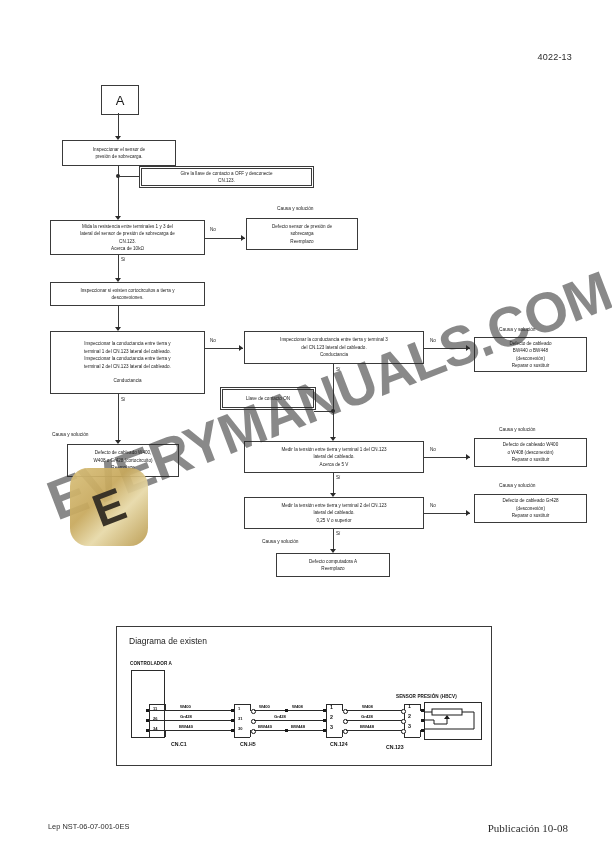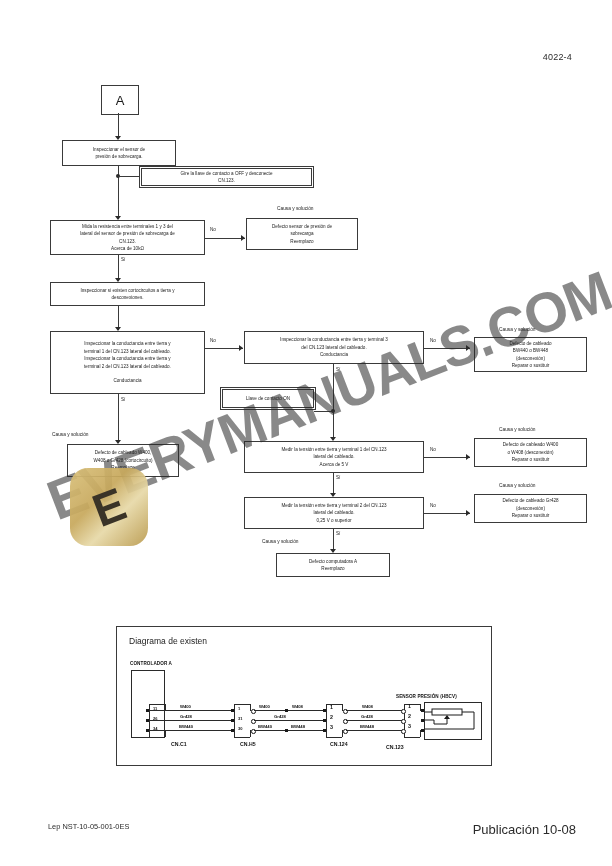--- a/index.html
+++ b/index.html
@@ -15,21 +15,21 @@
 
   
   .page-num{
     position:absolute;right:40px;top:52px;
     font-size:9px;letter-spacing:.2px;color:#2b2b2b;
   }
   .footer-left{
     position:absolute;left:48px;top:822px;font-size:7.4px;color:#2b2b2b;
   }
   .footer-right{
-    position:absolute;right:36px;top:822px;font-size:13px;color:#2b2b2b;
+    position:absolute;right:44px;top:822px;font-size:11px;color:#2b2b2b;font-family:Liberation Serif, serif;
   }
 
   
   .box{
     position:absolute;
     box-sizing:border-box;
     border:1px solid #3a3a3a;
     background:#ffffff;
     display:flex;
     align-items:center;
@@ -127,21 +127,21 @@
     display:flex;align-items:center;justify-content:center;
     font-size:46px;font-weight:bold;color:#3a3327;
     transform:rotate(-21deg);
   }
 </style>
 </head>
 <body>
 
 <div id="page">
 
-  <div class="page-num">4022-4</div>
+  <div class="page-num">4022-13</div>
 
   <div>
 
     <div class="tagA" style="left:101px;top:85px;width:36px;height:28px;">A</div>
     <div class="v" style="left:118px;top:113px;height:25px;"></div>
     <div class="arrow-d" style="left:115px;top:136px;"></div>
 
     <div class="box" style="left:62px;top:140px;width:114px;height:26px;">Inspeccionar el sensor de
 presión de sobrecarga.</div>
 
@@ -356,16 +356,16 @@
       <path d="M0 18 L10 18 L10 22 L23 22" stroke="#1a1a1a" stroke-width="1" fill="none"></path>
     </svg>
   </div>
 
   <div class="wm">
     <div class="wm-text">EVERYMANUALS.COM</div>
     <div class="wm-logo"></div>
     <div class="wm-logo-e">E</div>
   </div>
 
-  <div class="footer-left">Lep NST-10-05-001-0ES</div>
+  <div class="footer-left">Lep NST-06-07-001-0ES</div>
   <div class="footer-right">Publicación 10-08</div>
 
 </div>
 
 </body></html>

